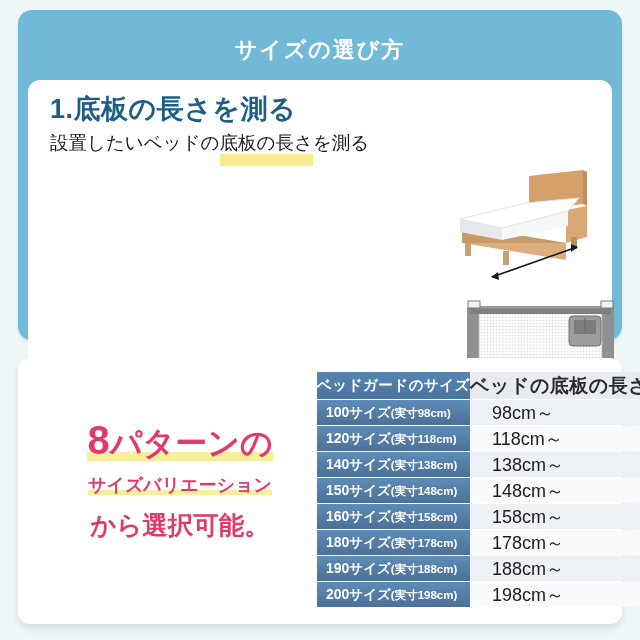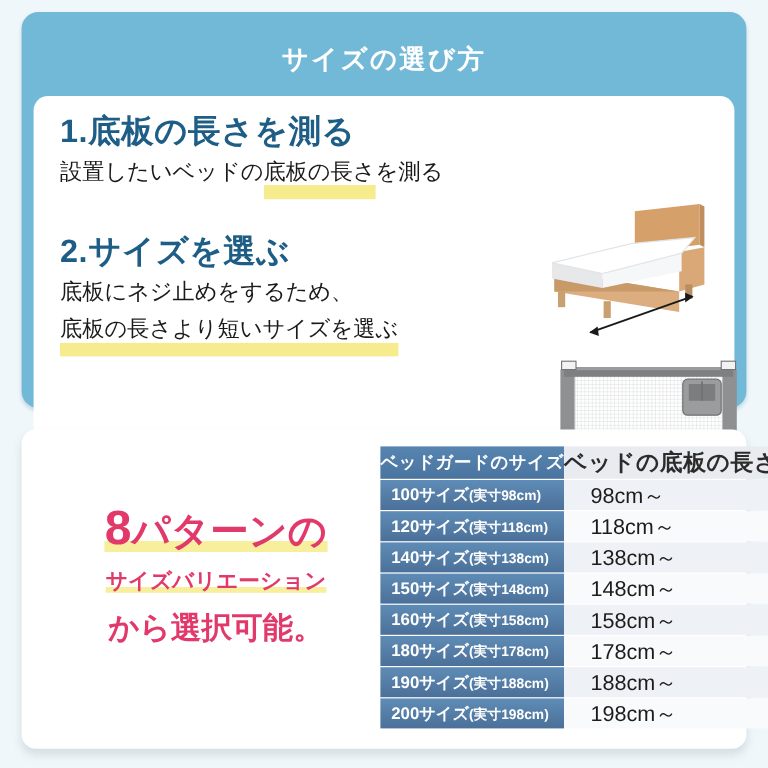--- a/index.html
+++ b/index.html
@@ -114,25 +114,20 @@
 
     <div class="top-title">サイズの選び方</div>
 
     <div class="inner-white">
 
       <div class="step step1">
         <div class="step-head">1.底板の長さを測る</div>
         <div class="step-body"><span>設置したいベッドの</span><span class="hl">底板の長さ</span><span>を測る</span></div>
       </div>
 
-      <div class="step step2">
-        <div class="step-head">2.サイズを選ぶ</div>
-        <div class="step-body">底板にネジ止めをするため、</div>
-        <div class="step-body"><span class="hl">底板の長さより短いサイズを選ぶ</span></div>
-      </div>
 
       <div class="bed-wrap">
         <svg width="165" height="120" viewBox="0 0 165 120">
 
           <polygon points="83,12 137,6 137,40 83,47" fill="#d6a06a"></polygon>
           <polygon points="137,6 141,8 141,42 137,40" fill="#c08d5c"></polygon>
 
           <polygon points="120,46 141,42 141,73 120,79" fill="#d9a876"></polygon>
 
           <polygon points="16,62 120,79 120,96 16,79" fill="#dcae7f"></polygon>

